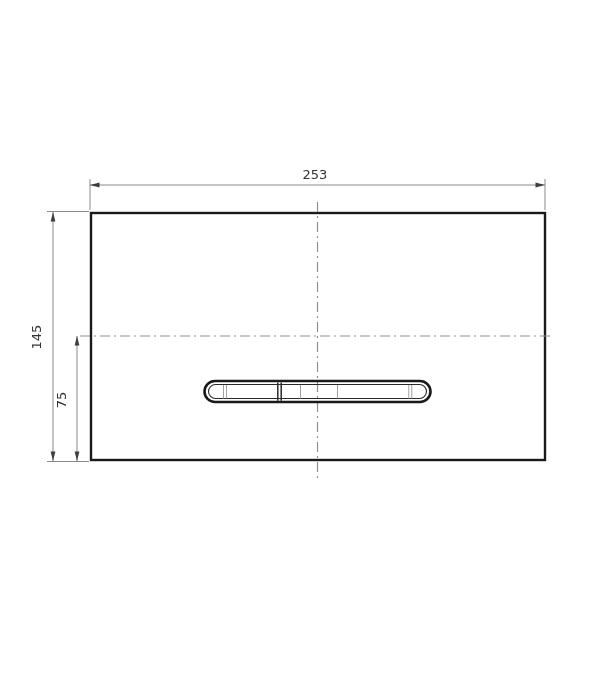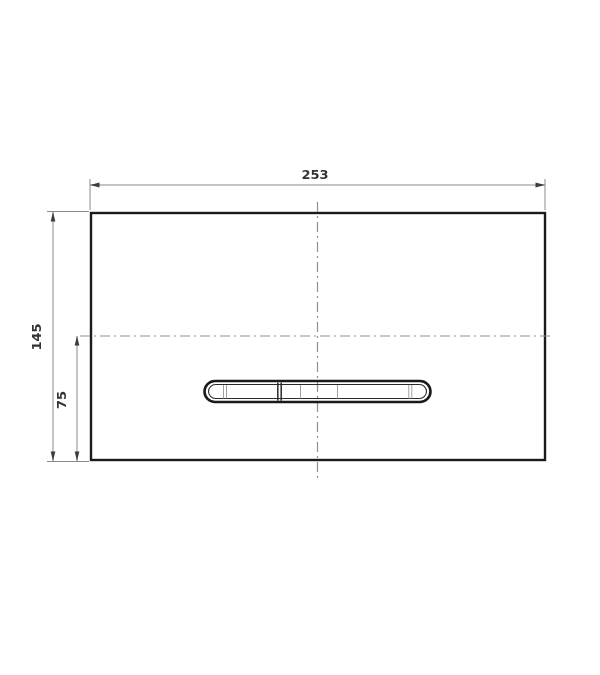--- a/index.html
+++ b/index.html
@@ -1,21 +1,21 @@
 <!DOCTYPE html>
 <html style="--outline: #1a1a1a; --dimension: #8a8a8a; --arrow: #3d3d3d; --centerline: #8f8f8f; --divider: #a0a0a0; --text: #333333; --background: #ffffff;"><head>
 <meta charset="utf-8">
 <style>
   html, body {
     margin: 0; padding: 0;
     width: 600px; height: 675px;
     background: var(--background, #ffffff);
     overflow: hidden;
   }
-  .canvas { position: relative; width: 600px; height: 632px; font-weight: bold; }
+  .canvas { position: relative; width: 600px; height: 632px; }
   svg { display: block; }
 
   .plate {
     fill: var(--background, #ffffff);
     stroke: var(--outline, #1a1a1a);
     stroke-width: 2.4;
   }
   .centerline {
     stroke: var(--centerline, #8f8f8f);
     stroke-width: 1.2;

